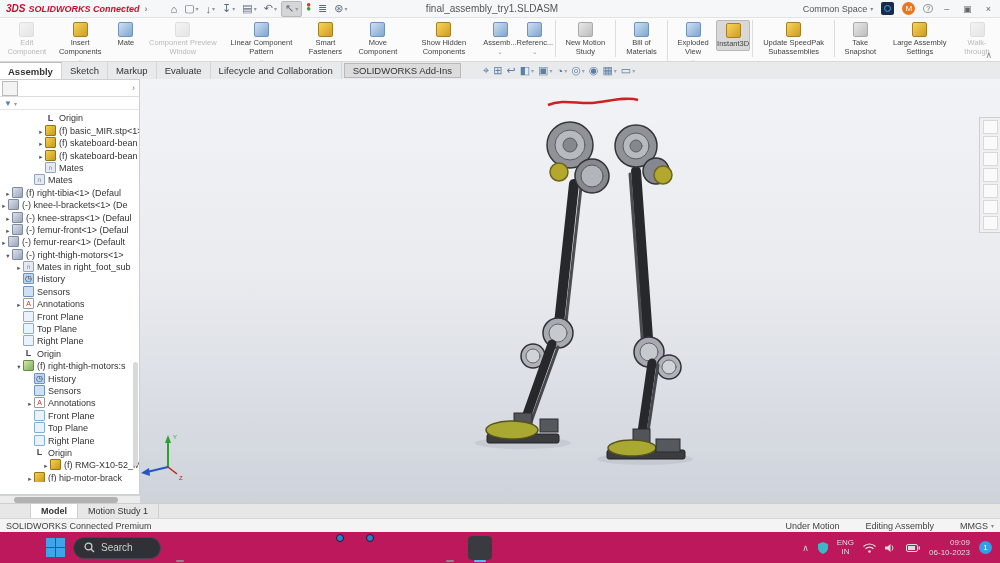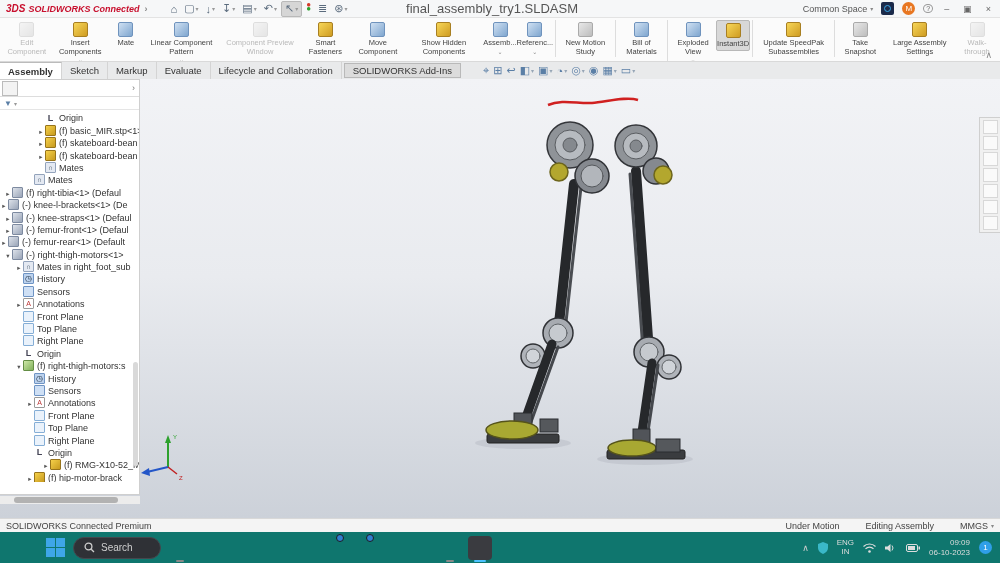--- a/index.html
+++ b/index.html
@@ -9,21 +9,21 @@
   
   .titlebar { position:absolute; top:0; left:0; right:0; height:18px; background:#f6f7f8; border-bottom:1px solid #e3e3e3; display:flex; align-items:center; font-size:9px; color:#555; }
   .brand { display:flex; align-items:center; gap:3px; padding:0 6px; color:#c8102e; font-weight:bold; font-style:italic; white-space:nowrap; }
   .brand .bp { font-size:10px; }
   .brand-expand { color:#888; font-style:normal; margin-left:2px; }
   .qat { display:flex; align-items:center; gap:1px; margin-left:14px; }
   .qat-btn { display:flex; align-items:center; height:16px; padding:0 3px; border-radius:2px; color:#5a6b7d; font-size:11px; }
   .qat-btn.active { background:#d6d6d6; border:1px solid #b9b9b9; }
   .qat-btn .qcaret { font-size:6px; color:#999; margin-left:1px; }
   .qat-btn.traffic .g { color:#2ea12e; text-shadow:0 -4px 0 #d43a2a; font-size:8px; }
-  .doc-title { position:absolute; left:0; right:16px; text-align:center; font-size:13px; color:#555; pointer-events:none; }
+  .doc-title { position:absolute; left:0; right:16px; text-align:center; font-size:10px; color:#555; pointer-events:none; }
   .tb-right { margin-left:auto; display:flex; align-items:center; gap:8px; padding-right:6px; z-index:2; }
   .workspace { display:flex; gap:3px; align-items:center; color:#555; }
   .compass-chip { width:13px; height:13px; background:#1b2a4a; border-radius:2px; position:relative; }
   .compass-chip:after { content:""; position:absolute; inset:3px; border-radius:50%; border:1.5px solid #3aa7e8; }
   .avatar { width:13px; height:13px; border-radius:50%; background:#e87722; color:#fff; font-size:8px; display:flex; align-items:center; justify-content:center; }
   .winbtn { color:#666; font-size:9px; padding:0 3px; }
 
   
   .ribbon { position:absolute; top:18px; left:0; right:0; height:44px; background:#fbfbfb; border-bottom:1px solid #d9d9d9; display:flex; align-items:flex-start; padding:2px 2px 0 2px; overflow:hidden; }
   .rbtn { display:flex; flex-direction:column; align-items:center; justify-content:flex-start; text-align:center; font-size:7.5px; line-height:1.15; color:#444; padding:2px 3px 1px; max-width:80px; min-width:34px; border-radius:2px; }
@@ -87,21 +87,21 @@
   .mtab { display:flex; align-items:center; padding:0 10px; border-right:1px solid #cfcfcf; }
   .mtab.active { background:#fff; font-weight:bold; border-left:1px solid #cfcfcf; }
 
   
   .statusbar { position:absolute; top:518px; left:0; right:0; height:14px; background:#f4f4f4; border-top:1px solid #d8d8d8; display:flex; align-items:center; font-size:9px; color:#444; padding:0 6px; }
   .sb-right { margin-left:auto; display:flex; gap:26px; align-items:center; }
   .sb-units { display:flex; gap:3px; align-items:center; }
   .sb-units .ucaret { font-size:6px; color:#888; }
 
   
-  .taskbar { position:absolute; top:532px; left:0; right:0; height:31px; background:#0f766e; display:flex; align-items:center; color:#e8e8e8; }
+  .taskbar { position:absolute; top:532px; left:0; right:0; height:31px; background:#be185d; display:flex; align-items:center; color:#e8e8e8; }
   .tb-center { display:flex; align-items:center; gap:7px; margin-left:46px; }
   .startbtn { width:20px; height:20px; display:grid; grid-template-columns:9px 9px; grid-template-rows:9px 9px; gap:1px; padding:0; }
   .startbtn i { background:#3ea6e8; }
   .searchpill { width:88px; height:22px; background:#2f3136; border:1px solid #45474d; border-radius:12px; display:flex; align-items:center; gap:6px; padding:0 10px; font-size:10px; color:#cfcfcf; }
   .appbtn { width:24px; height:24px; border-radius:4px; display:flex; align-items:center; justify-content:center; position:relative; }
   .appbtn.active { background:#3a3b40; }
   .appbtn.running:after { content:""; position:absolute; bottom:-2px; left:8px; width:8px; height:2px; border-radius:2px; background:#8a8a8a; }
   .appbtn.active.running:after { background:#4cc2ff; width:12px; left:6px; }
   .ai { width:20px; height:20px; border-radius:4px; display:flex; align-items:center; justify-content:center; font-size:11px; font-weight:bold; }
   .badge { position:absolute; top:-2px; right:-2px; width:8px; height:8px; border-radius:50%; background:#2f7fd0; border:1px solid #1c1d21; }
@@ -194,29 +194,29 @@
       <div class="rbtn">
         <span class="ric ic-yellow"></span>
         <span>Insert Components</span>
         <span class="rb-caret">⌄</span>
       </div>
       <div class="rbtn">
         <span class="ric ic-blue"></span>
         <span>Mate</span>
 
       </div>
+      <div class="rbtn disabled">
+        <span class="ric ic-gray"></span>
+        <span>Component Preview Window</span>
+
+      </div>
       <div class="rbtn">
         <span class="ric ic-blue"></span>
         <span>Linear Component Pattern</span>
         <span class="rb-caret">⌄</span>
-      </div>
-      <div class="rbtn disabled">
-        <span class="ric ic-gray"></span>
-        <span>Component Preview Window</span>
-
       </div>
       <div class="rbtn">
         <span class="ric ic-yellow"></span>
         <span>Smart Fasteners</span>
 
       </div>
       <div class="rbtn">
         <span class="ric ic-blue"></span>
         <span>Move Component</span>
 
@@ -614,20 +614,36 @@
           <span class="c"></span>
         </span>
         <span class="tpi props">
           <span class="c"></span>
         </span>
         <span class="tpi tools">
           <span class="c"></span>
         </span>
     </div>
 
+    <div class="mtabs">
+      <div class="mnav">
+        <span></span>
+          <span></span>
+          <span></span>
+          <span></span>
+      </div>
+      <div style="display:flex">
+        <div class="mtab active">
+            <span>Model</span>
+          </div>
+          <div class="mtab">
+            <span>Motion Study 1</span>
+          </div>
+      </div>
+    </div>
   </div>
 
   <div class="statusbar">
     <span>SOLIDWORKS Connected Premium</span>
     <span class="sb-right">
       <span>Under Motion</span>
       <span>Editing Assembly</span>
       <span class="sb-units">
         <span>MMGS</span>
         <span class="ucaret">▾</span>

